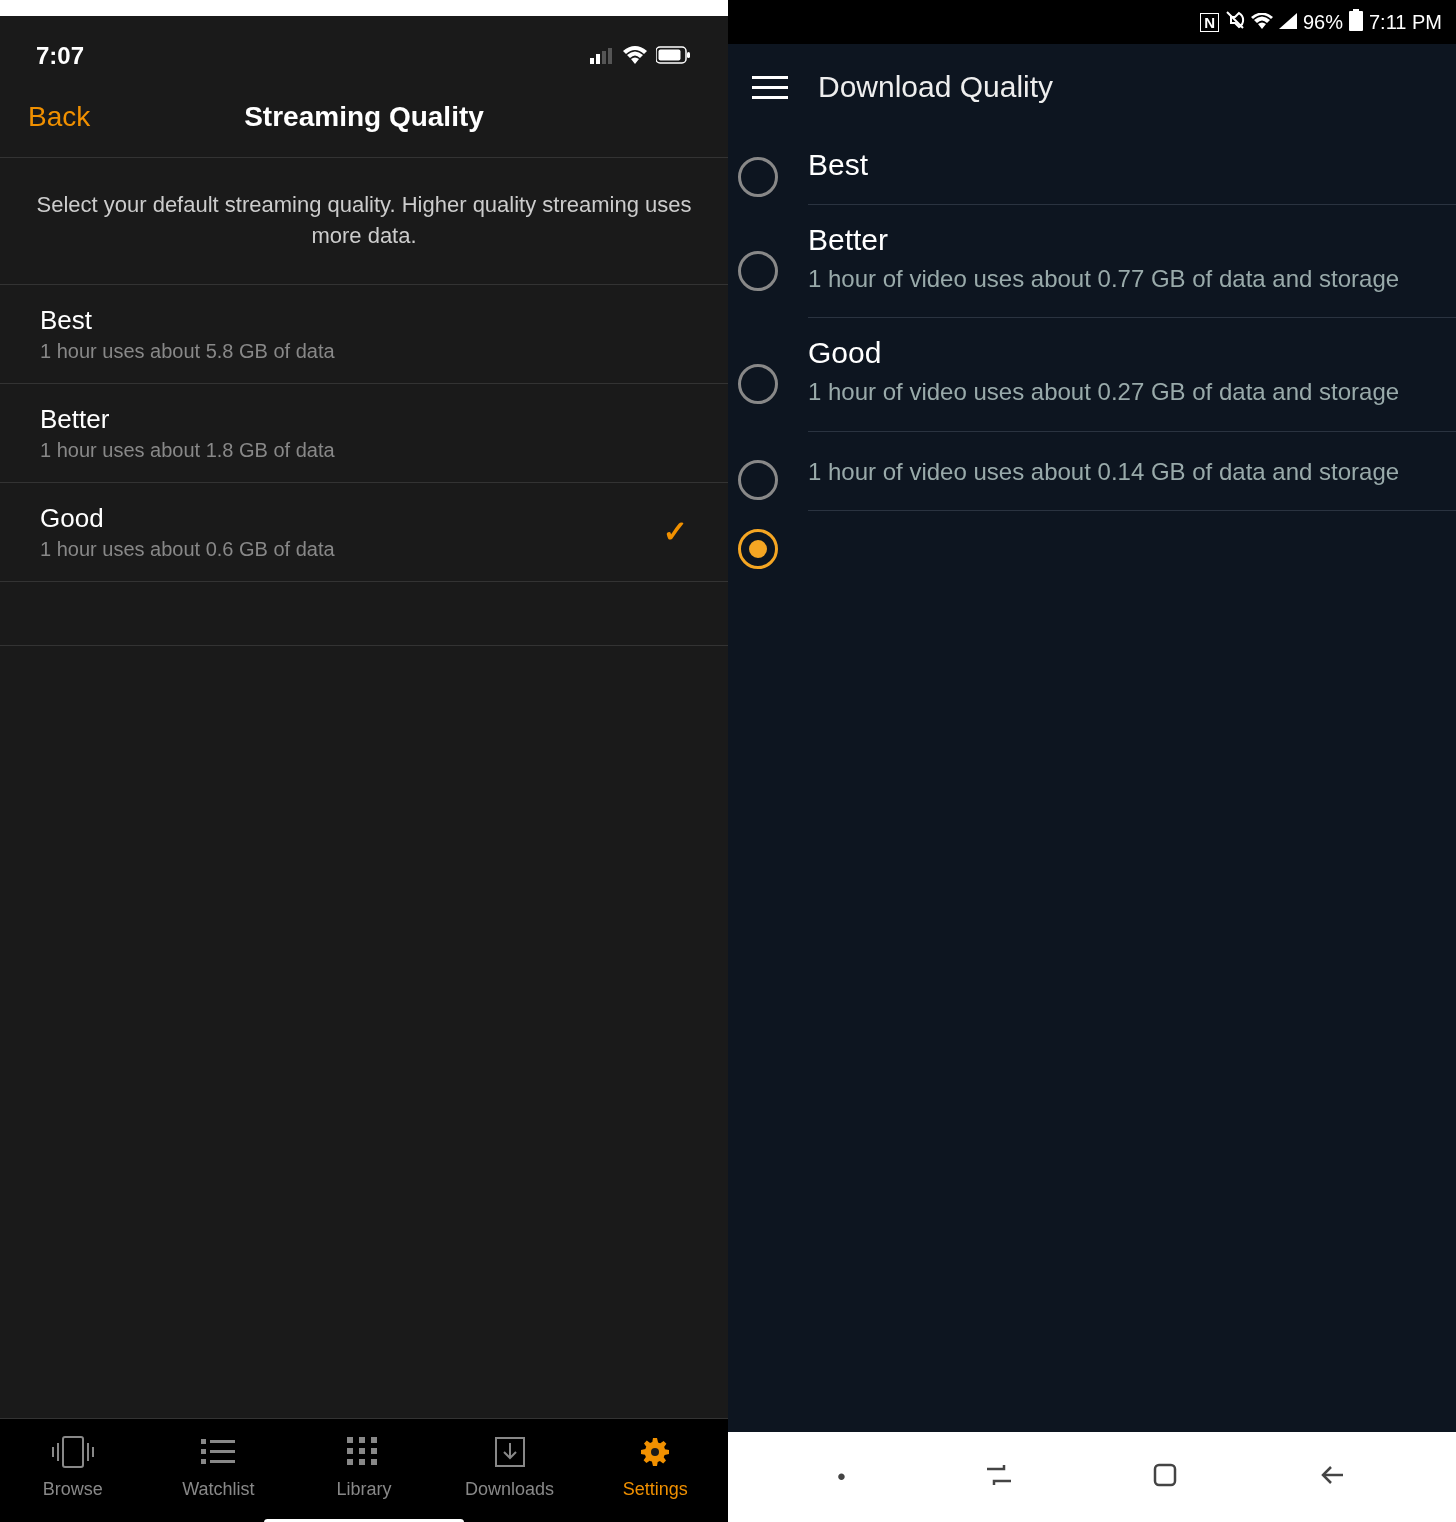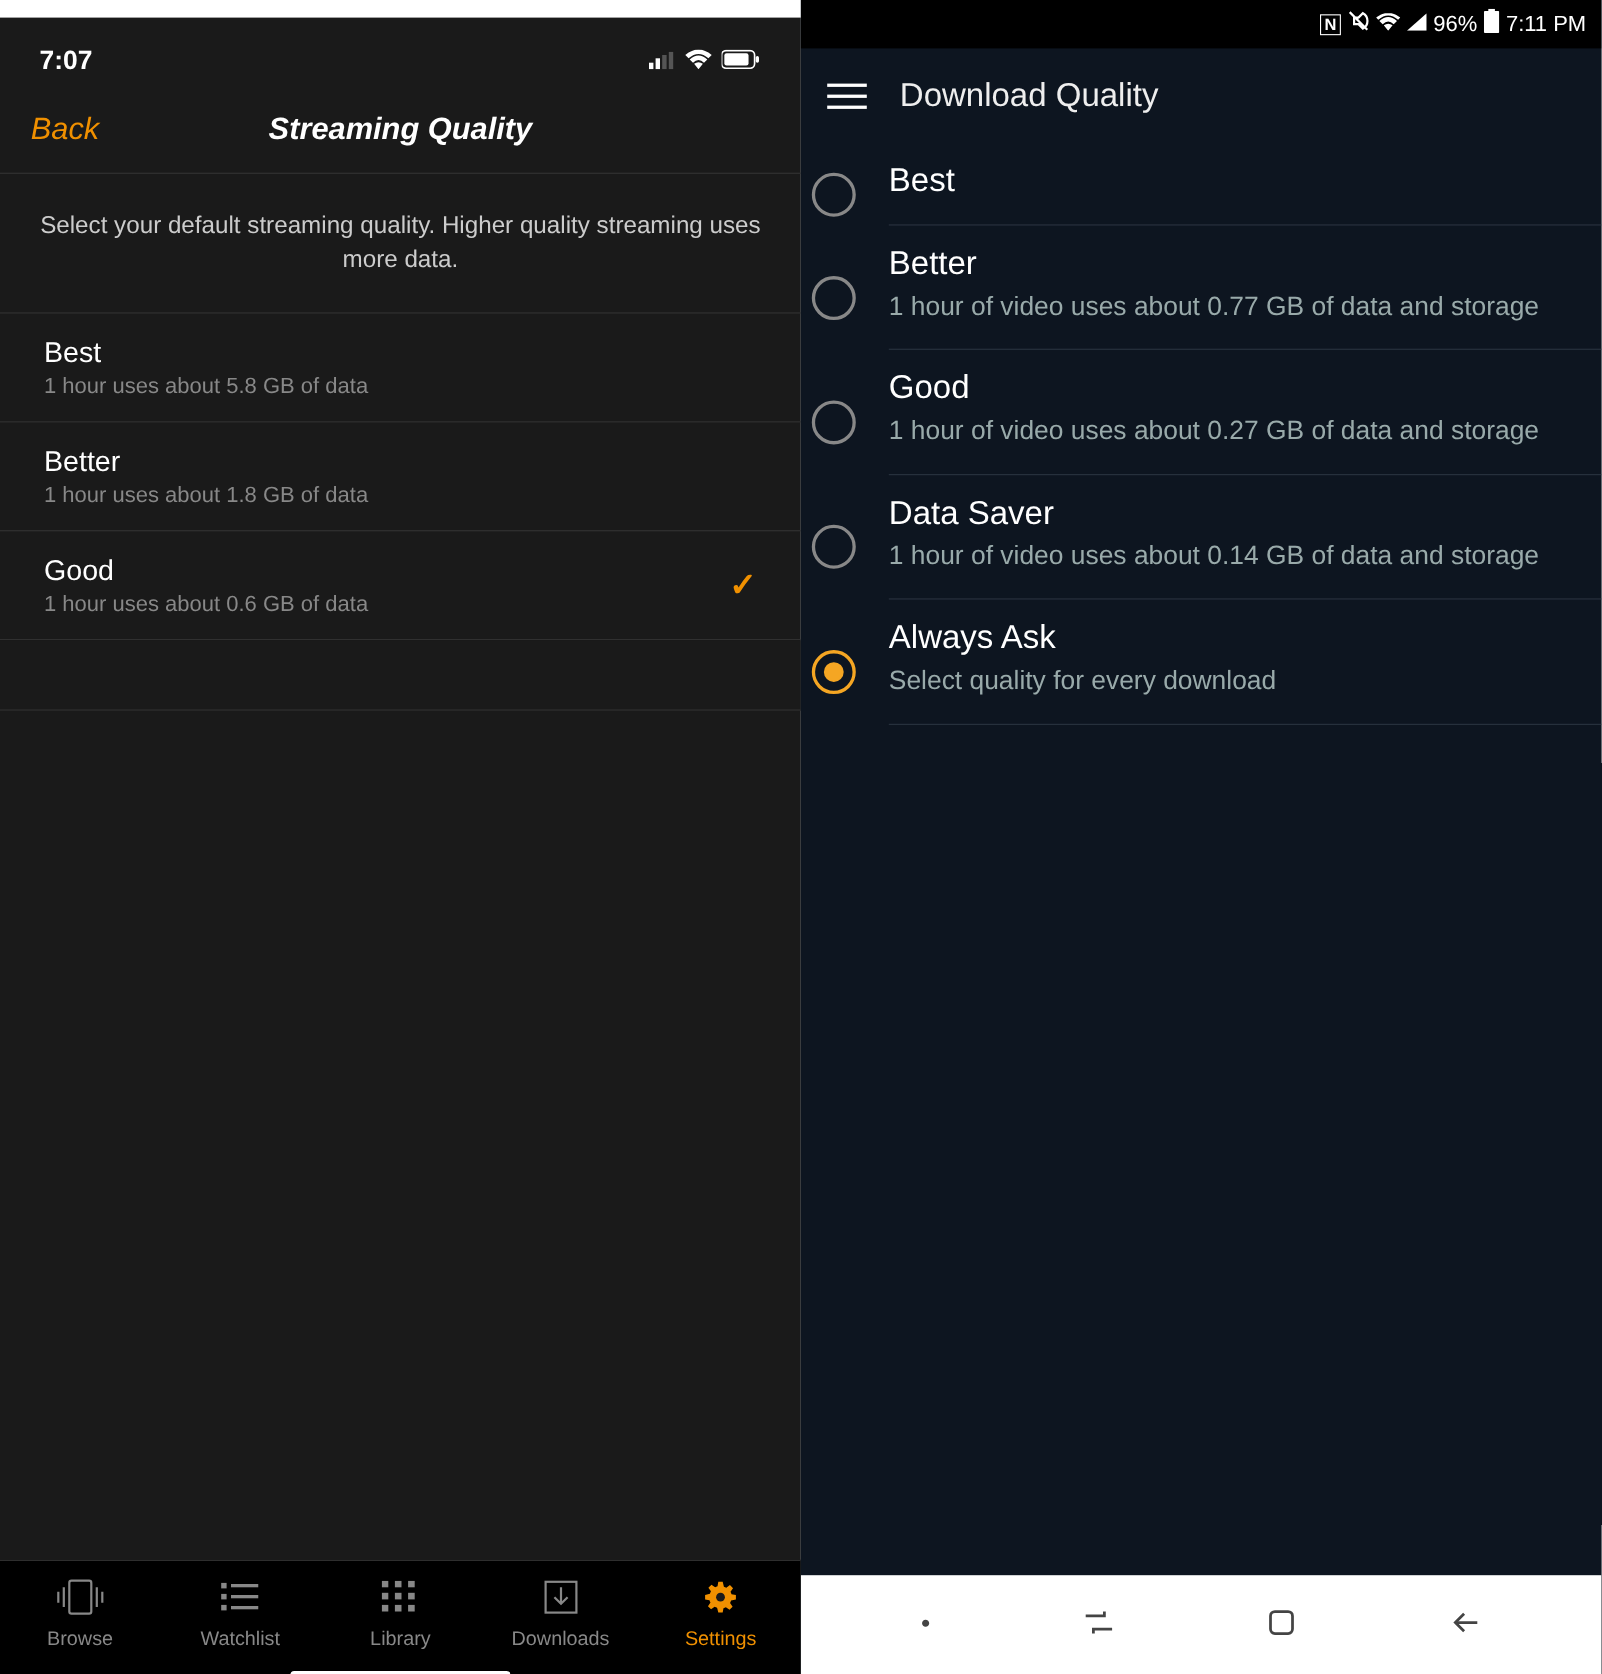--- a/index.html
+++ b/index.html
@@ -34,21 +34,20 @@
     font-weight: 600;
   }
   .ios-statusbar .right-icons { display: flex; align-items: center; gap: 8px; }
   .ios-navbar {
     height: 82px;
     display: flex;
     align-items: center;
     justify-content: center;
     position: relative;
     border-bottom: 1px solid #333;
-    font-style: italic;
   }
   .ios-back {
     position: absolute;
     left: 28px;
     color: #f09000;
     font-size: 28px;
     font-weight: 400;
   }
   .ios-title {
     color: #fff;
@@ -358,30 +357,25 @@
   <div class="and-opt-row and-opt-block">
     <span class="and-radio"></span>
     <div class="and-opt-content">
       <div class="and-label">Good</div>
       <div class="and-sub">1 hour of video uses about 0.27 GB of data and storage</div>
     </div>
   </div>
   <div class="and-opt-row and-opt-block">
     <span class="and-radio"></span>
     <div class="and-opt-content">
-      <div class="and-label">Data Saver</div>
       <div class="and-sub">1 hour of video uses about 0.14 GB of data and storage</div>
     </div>
   </div>
   <div class="and-opt-row and-opt-block">
     <span class="and-radio selected"></span>
-    <div class="and-opt-content">
-      <div class="and-label">Always Ask</div>
-      <div class="and-sub">Select quality for every download</div>
-    </div>
   </div>
 
   <div class="and-flex"></div>
   <div class="and-navbar">
     <span class="and-nav-btn" style="font-size:24px;">•</span>
     <span class="and-nav-btn">
       <svg width="30" height="24" viewBox="0 0 30 24" stroke="#444" stroke-width="2.5" fill="none">
           <polyline points="3,6 20,6 20,2"></polyline>
           <polyline points="27,18 10,18 10,22"></polyline>
         </svg>

